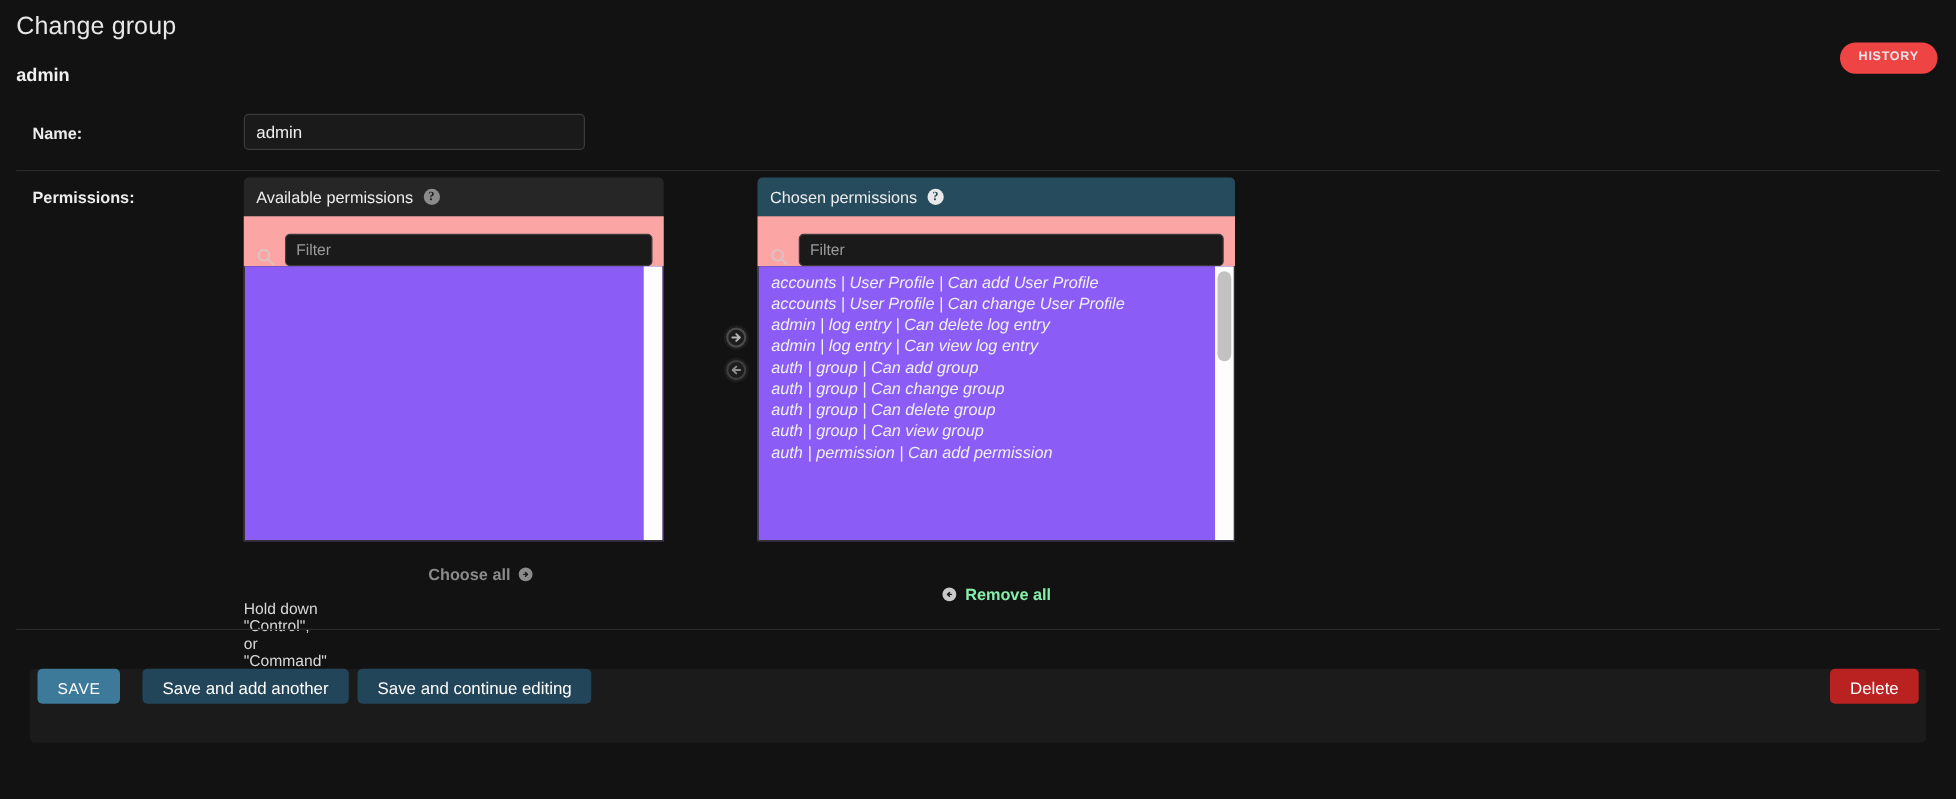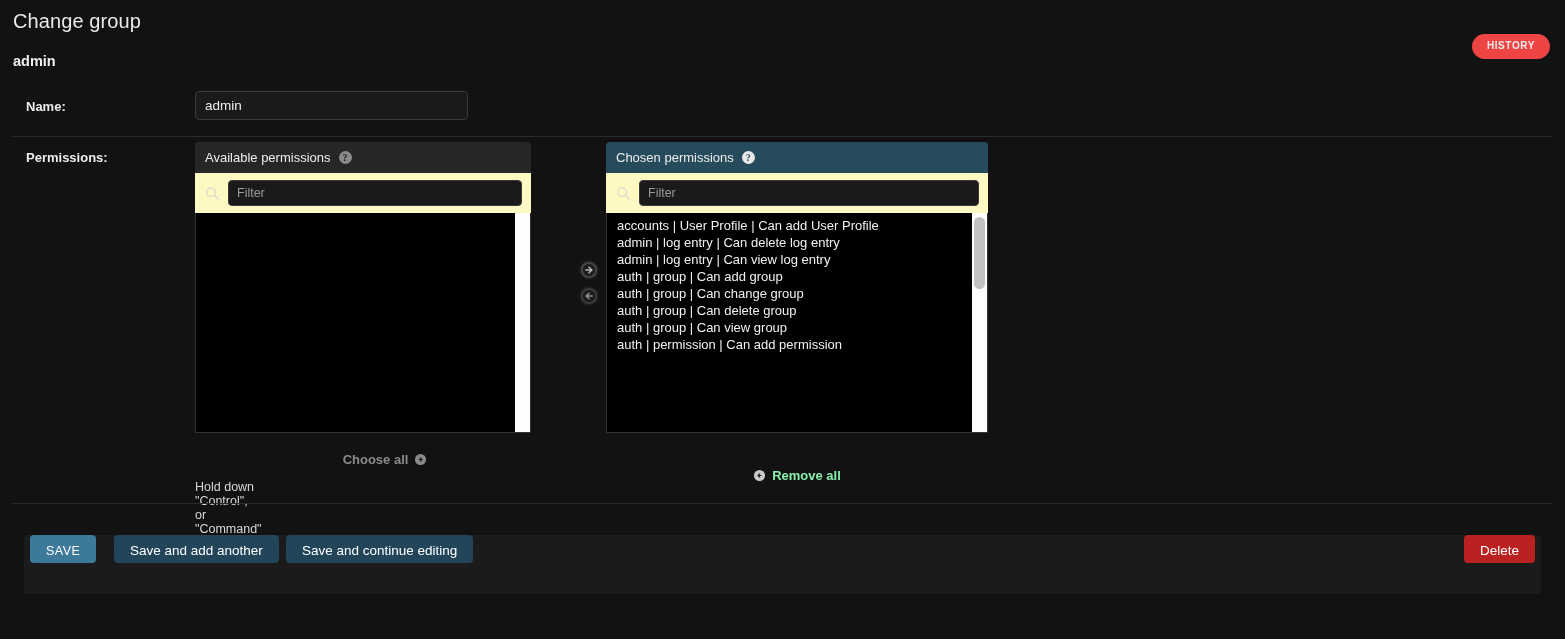--- a/index.html
+++ b/index.html
@@ -72,39 +72,39 @@
   .help-dot {
     display: inline-flex; align-items: center; justify-content: center;
     width: 13px; height: 13px; border-radius: 50%;
     background: #8a8a8a; color: #1b1b1b;
     font-size: 10px; font-weight: 700; margin-left: 8px;
     line-height: 1; font-family: "Liberation Serif", serif;
   }
   .sel-chosen .help-dot { background: #e8e8e8; color: #264b5d; }
 
   .sel-filter {
-    height: 40px; background: #fef9c3;
-    display: flex; align-items: center; padding: 0 9px 0 10px;
+    height: 40px; background: #fca5a5;
+    display: flex; align-items: flex-end; padding: 0 9px 0 10px;
   }
   .search-ic { width: 15px; height: 15px; flex: 0 0 15px; margin-right: 8px; opacity: .75; }
   .search-ic svg { display: block; }
   .filter-input {
     flex: 1; height: 26px;
     background: #1a1a1a; color: #eee;
     border: 1px solid #3b3b3b; border-radius: 4px;
     padding: 0 8px; font-size: 12.5px;
     font-family: "Liberation Sans", sans-serif; outline: none;
   }
   .filter-input::placeholder { color: #9a9a9a; }
 
   .sel-list {
     position: relative;
-    height: 220px; background: #000000;
+    height: 220px; background: #8b5cf6;
     border: 1px solid #333; border-top: none;
-    overflow: hidden; padding: 4px 0 0 0;
+    overflow: hidden; padding: 4px 0 0 0; font-style: italic;
   }
   .opt {
     font-size: 13px; color: #f0f0f0;
     padding: 0 6px 0 10px; line-height: 17px; height: 17px;
     white-space: nowrap; overflow: hidden; cursor: pointer;
   }
 
   
   .sbar { position: absolute; top: 0; right: 0; width: 15px; height: 100%; }
   .sbar-empty { background: #fdfdfd; }
@@ -233,20 +233,21 @@
             <svg viewBox="0 0 16 16" width="15" height="15">
                 <circle cx="6.6" cy="6.6" r="4.6" fill="none" stroke="#cfcfcf" stroke-width="1.4"></circle>
                 <line x1="10" y1="10" x2="14.2" y2="14.2" stroke="#cfcfcf" stroke-width="1.4" stroke-linecap="round"></line>
               </svg>
           </span>
           <input class="filter-input" type="text" placeholder="Filter" style="">
         </div>
         <div class="sel-list">
           <div id="chosen-options">
               <div class="opt">accounts | User Profile | Can add User Profile</div>
+              <div class="opt">accounts | User Profile | Can change User Profile</div>
               <div class="opt">admin | log entry | Can delete log entry</div>
               <div class="opt">admin | log entry | Can view log entry</div>
               <div class="opt">auth | group | Can add group</div>
               <div class="opt">auth | group | Can change group</div>
               <div class="opt">auth | group | Can delete group</div>
               <div class="opt">auth | group | Can view group</div>
               <div class="opt">auth | permission | Can add permission</div>
             </div>
           <div class="sbar sbar-track">
             <div class="sbar-thumb"></div>

